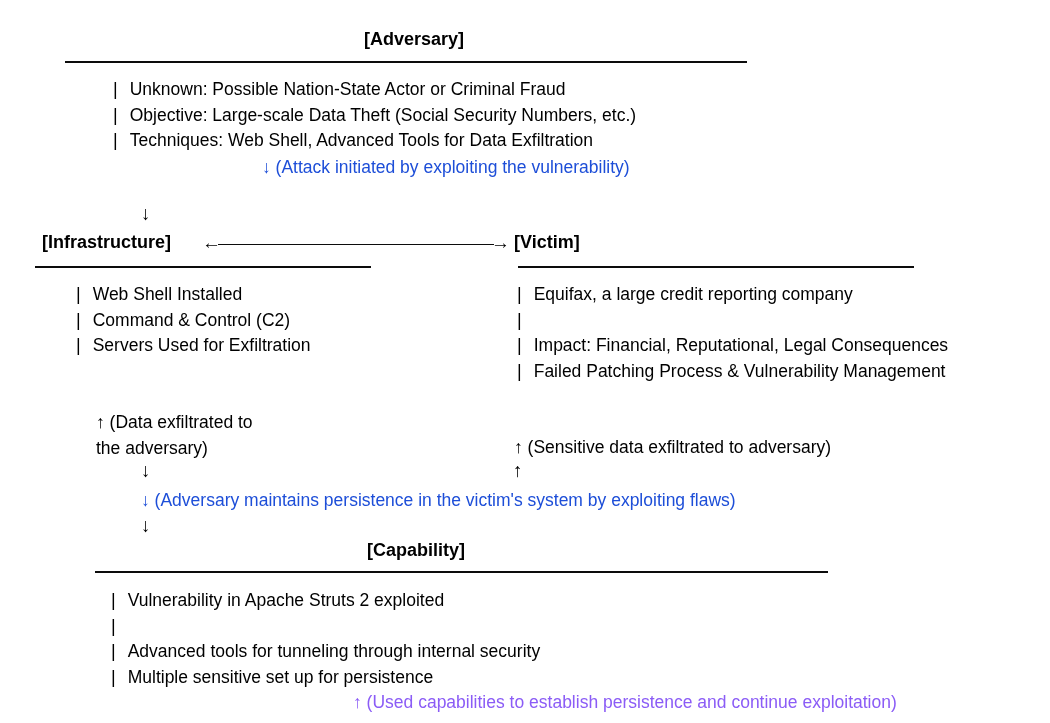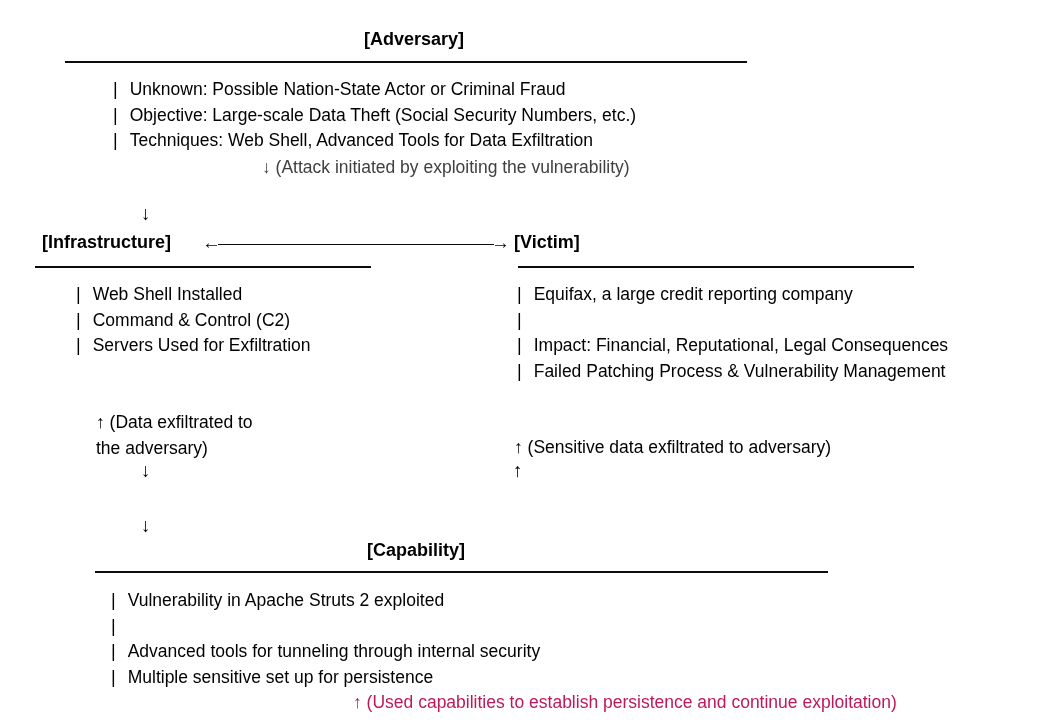--- a/index.html
+++ b/index.html
@@ -12,22 +12,22 @@
     font-family:"Liberation Sans","DejaVu Sans",sans-serif;
     color:#000000;
     overflow:hidden;
   }
   .abs{position:absolute;}
   .t{font-size:17.5px;line-height:25.5px;white-space:nowrap;}
   .hd{font-size:18px;font-weight:bold;white-space:nowrap;}
   .hline{border-top:2px solid #0c0c0c;height:0;}
   .row{display:flex;align-items:flex-start;}
   .pipe{flex:0 0 auto;margin-right:12px;font-size:18px;}
-  .red{color:#404040;text-align:right;}
-  .blue{color:#be185d;}
+  .red{color:#1d4ed8;text-align:right;}
+  .blue{color:#8b5cf6;}
   .arrow{font-size:19px;line-height:22px;white-space:nowrap;}
   
   .iv-arrow{display:flex;align-items:center;height:24px;}
   .iv-arrow .ah{font-size:19px;line-height:24px;flex:0 0 auto;}
   .iv-arrow .shaft{flex:1 1 auto;border-top:1.6px solid #0c0c0c;height:0;margin:0 -3px;position:relative;top:1px;}
 </style>
 </head>
 <body>
 
 <div id="canvas">
@@ -104,20 +104,21 @@
   <div class="abs t" style="left:96px;top:409px;line-height:26px;white-space:normal;width:220px;">
     <div>↑ (Data exfiltrated to</div>
     <div>the adversary)</div>
   </div>
 
   <div class="abs t" style="left:514px;top:435px;">↑ (Sensitive data exfiltrated to adversary)</div>
 
   <div class="abs arrow" style="left:141px;top:460px;">↓</div>
   <div class="abs arrow" style="left:513px;top:460px;">↑</div>
 
+  <div class="abs t red" style="left:141px;top:488px;">↓ (Adversary maintains persistence in the victim's system by exploiting flaws)</div>
 
   <div class="abs arrow" style="left:141px;top:515px;">↓</div>
 
   <div class="abs hd" style="left:367px;top:540px;">[Capability]</div>
 
   <div class="abs hline" style="left:95px;top:571px;width:733px;"></div>
 
   <div class="abs" style="left:111px;top:588px;">
     <div class="row t">
       <span class="pipe">|</span>

